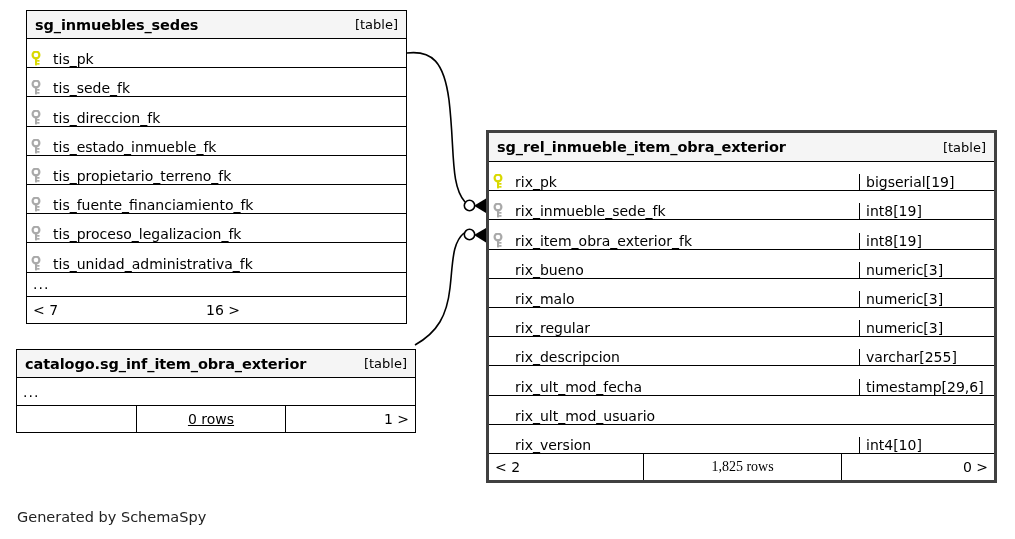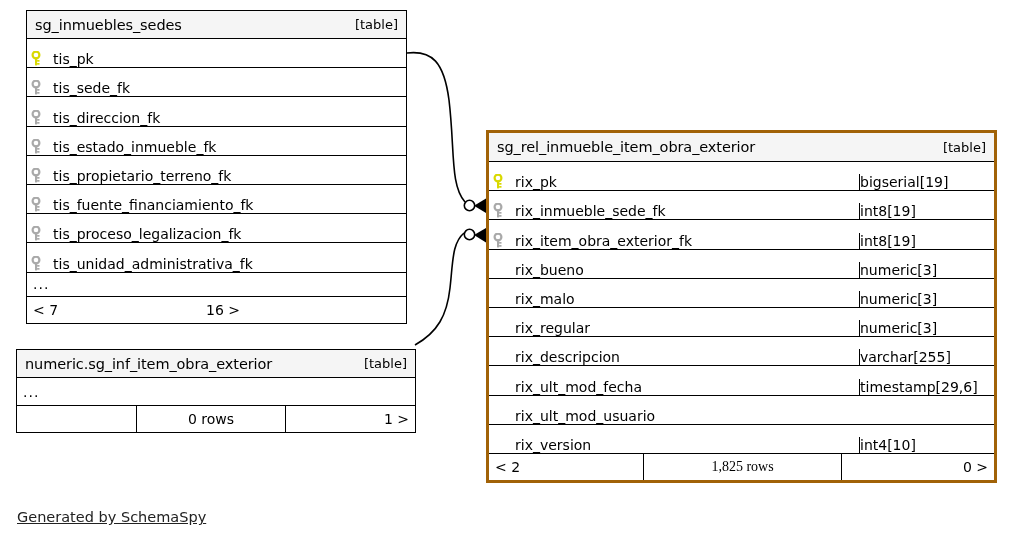--- a/index.html
+++ b/index.html
@@ -18,35 +18,35 @@
 
   
   .table-card {
     position: absolute;
     box-sizing: border-box;
     background: #ffffff;
     border: 1px solid #000000;
     z-index: 3;
   }
   .table-card.highlight {
-    border: 3px solid #a16207;
+    border: 3px solid #404040;
   }
   .tbl-header {
     display: flex;
     align-items: center;
     justify-content: space-between;
     background: #f5f5f5;
     border-bottom: 1px solid #000000;
     padding: 0 8px;
     height: 28px;
     box-sizing: border-box;
   }
   .tbl-title {
     font-size: 14.5px;
-    font-weight: normal;
+    font-weight: bold;
     letter-spacing: -0.1px;
     white-space: nowrap;
   }
   .tbl-kind {
     font-size: 13px;
     font-weight: normal;
     color: #000000;
     white-space: nowrap;
   }
 
@@ -64,20 +64,21 @@
     align-items: center;
     padding-left: 8px;
     font-size: 14px;
     white-space: nowrap;
     overflow: hidden;
   }
   .col-type {
     flex: 0 0 auto;
     display: flex;
     align-items: center;
+    padding-left: 6px;
     font-size: 14px;
     border-left: 1px solid #000000;
     box-sizing: border-box;
     white-space: nowrap;
   }
   .keyslot {
     width: 18px;
     flex: 0 0 18px;
     display: flex;
     align-items: center;
@@ -124,21 +125,20 @@
   }
 
   
   .caption {
     position: absolute;
     left: 17px;
     top: 509px;
     font-size: 14.5px;
     color: #222222;
     white-space: nowrap;
-    text-decoration: underline;
   }
 </style>
 </head>
 <body>
 
 <svg id="edge-layer" viewBox="0 0 1015 539" xmlns="http://www.w3.org/2000/svg">
 
   <path d="M 407,53 C 432,50 444,62 449,100 C 455,150 450,185 465,202" fill="none" stroke="#000000" stroke-width="1.6"></path>
   <circle cx="469.5" cy="205.5" r="5.2" fill="#ffffff" stroke="#000000" stroke-width="1.6"></circle>
   <path d="M 486,198.5 L 486,213 L 474,205.7 Z" fill="#000000"></path>
@@ -257,29 +257,29 @@
 
   <div class="tbl-footer">
     <span class="foot-cell foot-left" style="width:107px;">&lt; 7</span>
     <span class="foot-cell foot-right" style="width:112px;">16 &gt;</span>
   </div>
 </div>
 
 <div class="table-card" id="tbl-catalogo" style="left:16px; top:349px; width:400px;">
 
   <div class="tbl-header">
-    <span class="tbl-title">numeric.sg_inf_item_obra_exterior</span>
+    <span class="tbl-title">catalogo.sg_inf_item_obra_exterior</span>
     <span class="tbl-kind">[table]</span>
   </div>
 
   <div class="ellipsis-row" style="height:28px;">...</div>
 
   <div class="tbl-footer">
     <span class="foot-cell foot-left" style="width:119px;"></span>
-    <span class="foot-cell foot-mid" style="width:150px;">0 rows</span>
+    <span class="foot-cell foot-mid" style="width:150px;text-decoration:underline;">0 rows</span>
     <span class="foot-cell foot-right" style="width:129px;">1 &gt;</span>
   </div>
 </div>
 
 <div class="table-card highlight" id="tbl-sg-rel" style="left:486px; top:130px; width:511px;">
 
   <div class="tbl-header" style="height:29px;">
     <span class="tbl-title">sg_rel_inmueble_item_obra_exterior</span>
     <span class="tbl-kind">[table]</span>
   </div>

